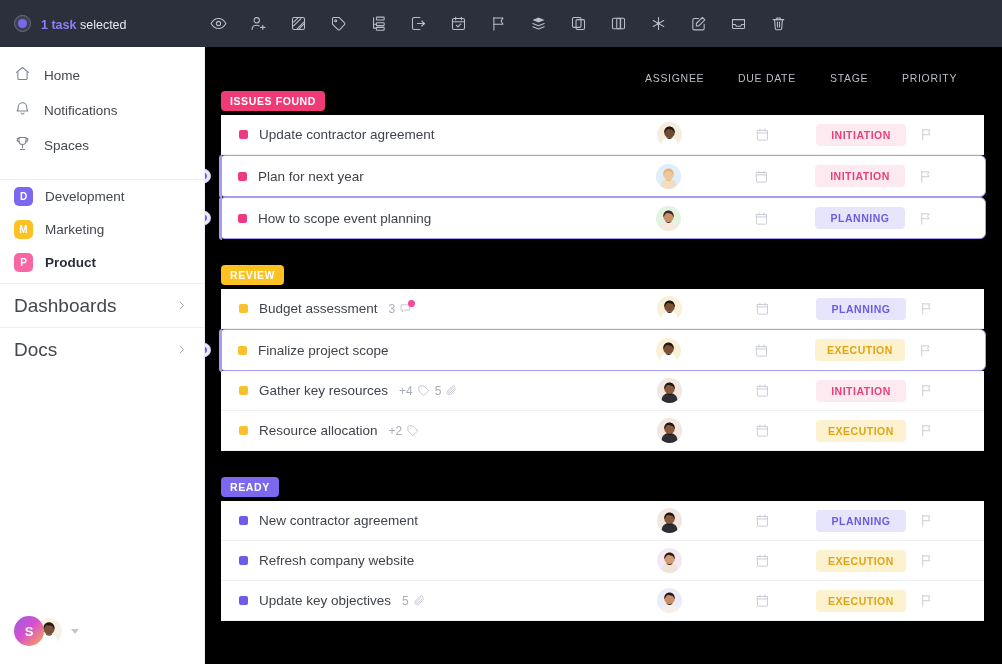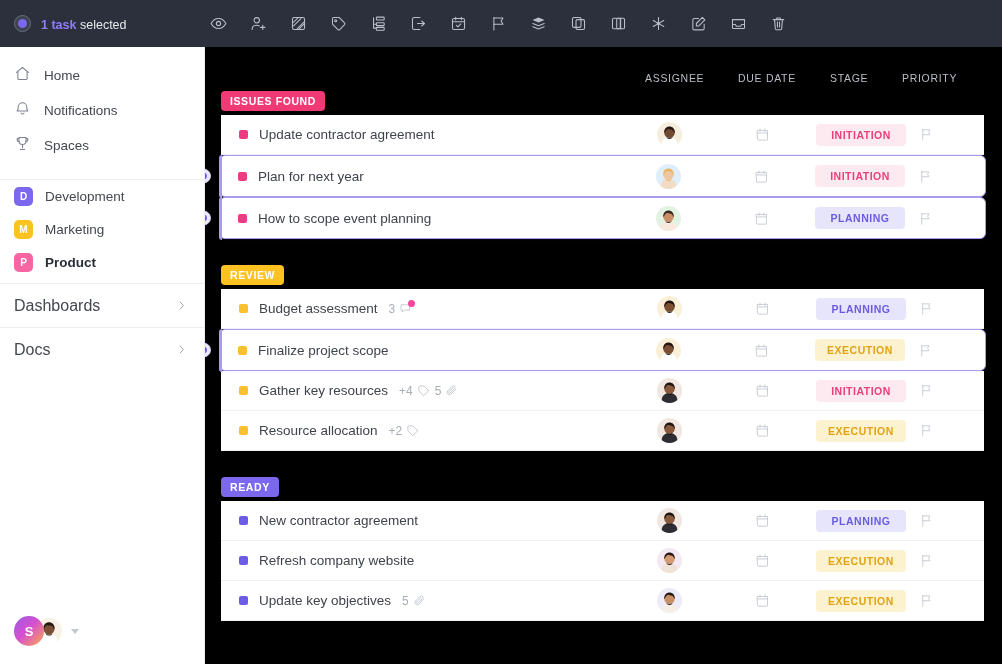--- a/index.html
+++ b/index.html
@@ -80,21 +80,21 @@
   .ev-icon { width:19px; height:19px; display:flex; align-items:center; justify-content:center; flex:none; }
   .ev-icon svg { width: 15px; height: 15px; }
   .ev-icon circle { fill: none; stroke: #7c8293; stroke-width: 1.6; }
 
   .nav-bottom { margin-top: 4px; }
   .nav-row {
     height: 44px; display: flex; align-items: center; justify-content: space-between;
     padding: 0 16px 0 14px; cursor: pointer;
     border-top: 1px solid #eceef1;
   }
-  .nav-row .t { font-size: 16px; color: #43474f; }
+  .nav-row .t { font-size: 19px; color: #43474f; }
   .chev-r { width: 13px; height: 13px; stroke: #9aa0ae; fill:none; stroke-width: 1.8; stroke-linecap: round; stroke-linejoin: round; }
 
   .sb-foot {
     margin-top: auto; padding: 0 14px 18px 14px;
     display: flex; align-items: center;
   }
   .ava-stack { display: flex; align-items: center; position: relative; }
   .ava-grad {
     width: 30px; height: 30px; border-radius: 50%;
     background: linear-gradient(135deg,#9b5de5 0%, #d44fd0 45%, #ffa94d 100%);

